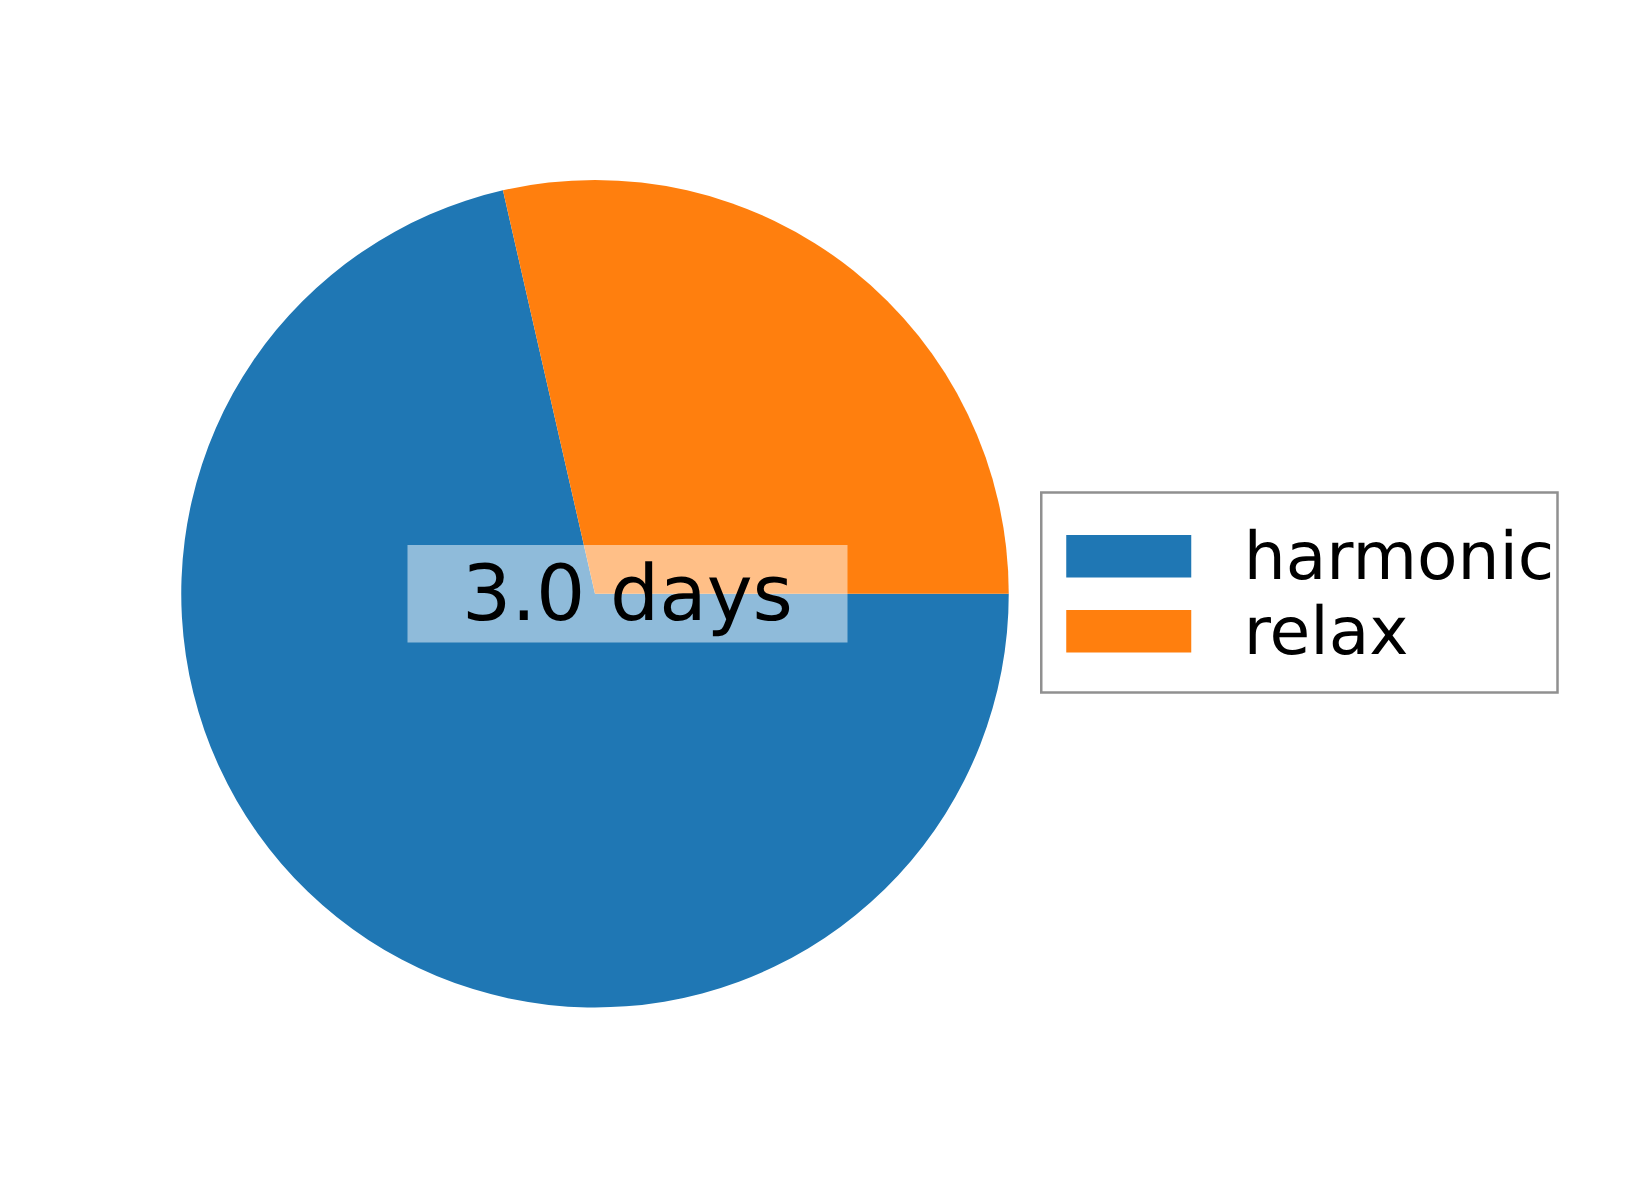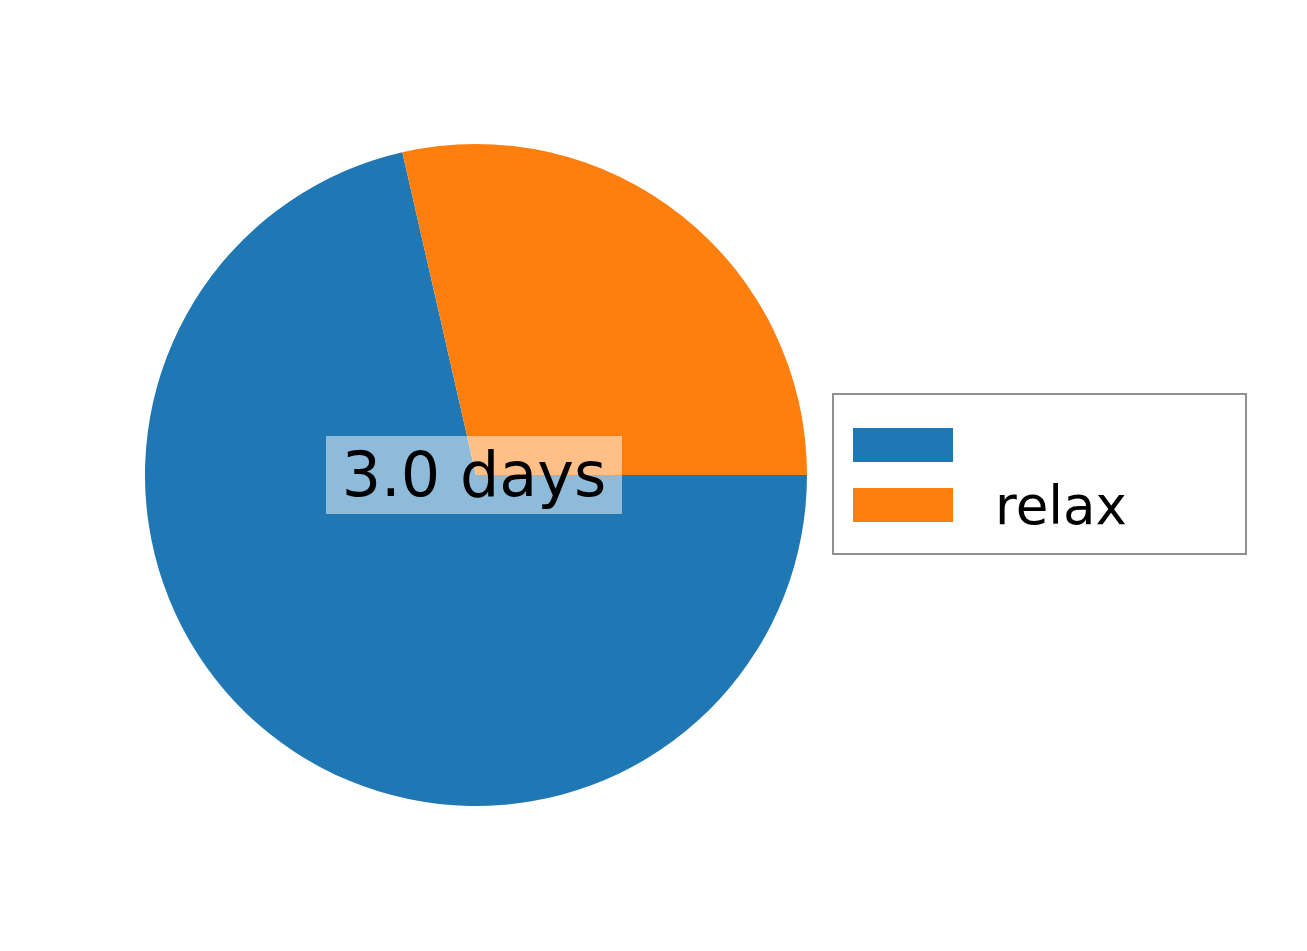--- a/index.html
+++ b/index.html
@@ -27,21 +27,21 @@
     top: 0;
     width: 1307px;
     height: 951px;
   }
 
   
   #center-label {
     position: absolute;
     left: 326px;
     top: 436px;
-    width: 296px;
+    width: 352px;
     height: 78px;
     background: rgba(255, 255, 255, 0.5);
     display: flex;
     align-items: center;
     justify-content: center;
     pointer-events: none;
   }
   #center-label .label-text {
     font-family: "DejaVu Sans", sans-serif;
     font-size: 62px;
@@ -99,20 +99,21 @@
   </svg>
 
   <div id="center-label">
     <span class="label-text">3.0 days</span>
   </div>
 
   <div id="legend">
 
     <div class="legend-row row-0">
       <span class="legend-swatch" style="background:#1f77b4;"></span>
+      <span class="legend-label">harmonic</span>
     </div>
 
     <div class="legend-row row-1">
       <span class="legend-swatch" style="background:#ff7f0e;"></span>
       <span class="legend-label">relax</span>
     </div>
 
   </div>
 
 </div>

